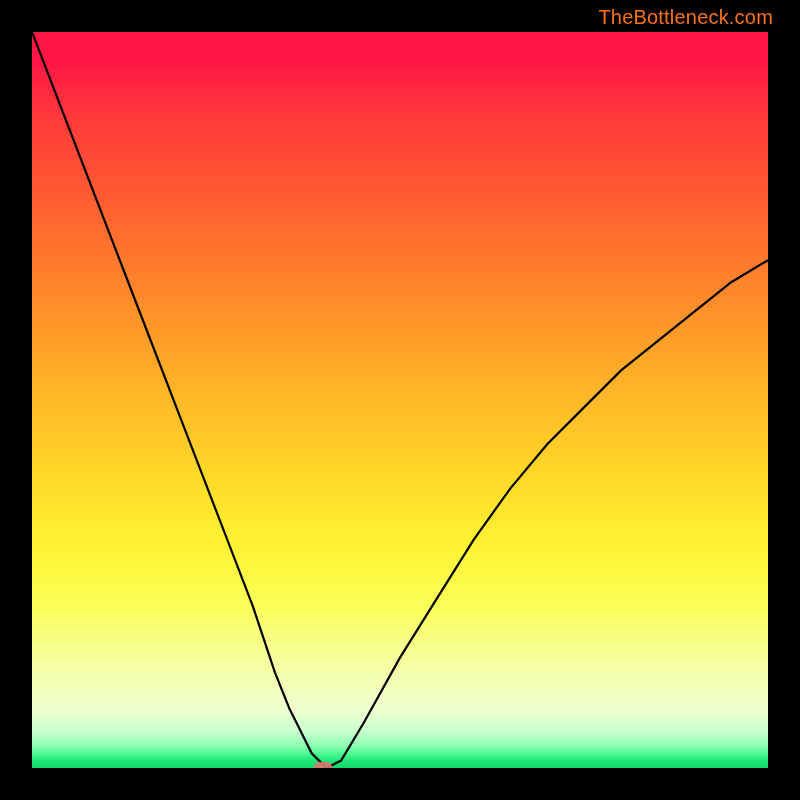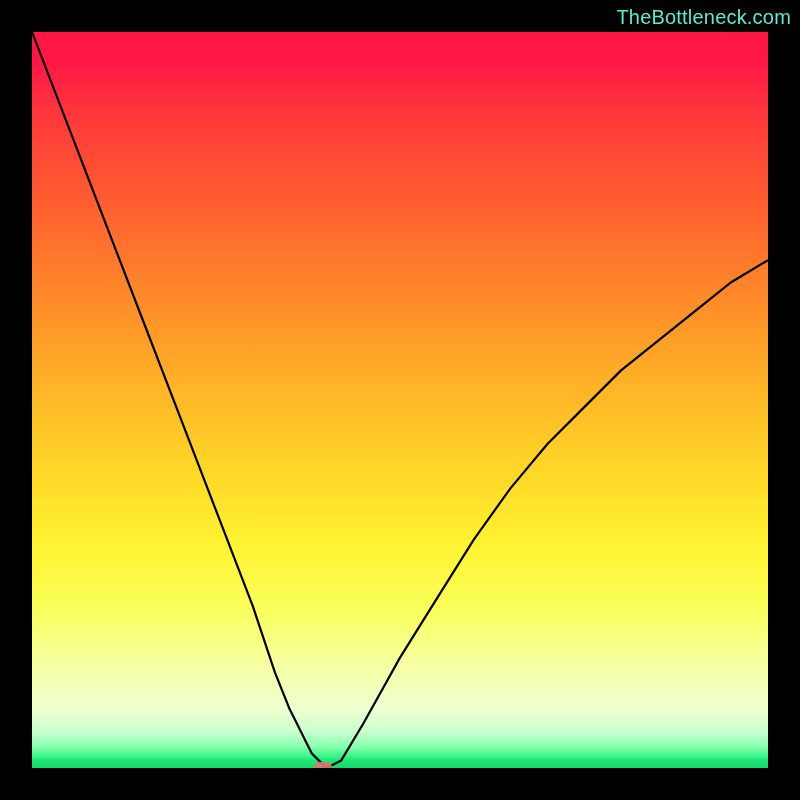--- a/index.html
+++ b/index.html
@@ -65,22 +65,22 @@
     position: absolute;
     width: 18px;
     height: 10px;
     border-radius: 5px;
     background: #d87770;
     opacity: 0.92;
   }
   .watermark {
     position: absolute;
     top: 6px;
-    right: 9px;
-    color: #5eead4;
+    right: 27px;
+    color: #f97316;
     font-size: 20px;
     font-weight: 500;
     letter-spacing: 0.2px;
     font-family: Arial, Helvetica, sans-serif;
   }
 </style>
 </head>
 <body>
 
 <div class="frame">

